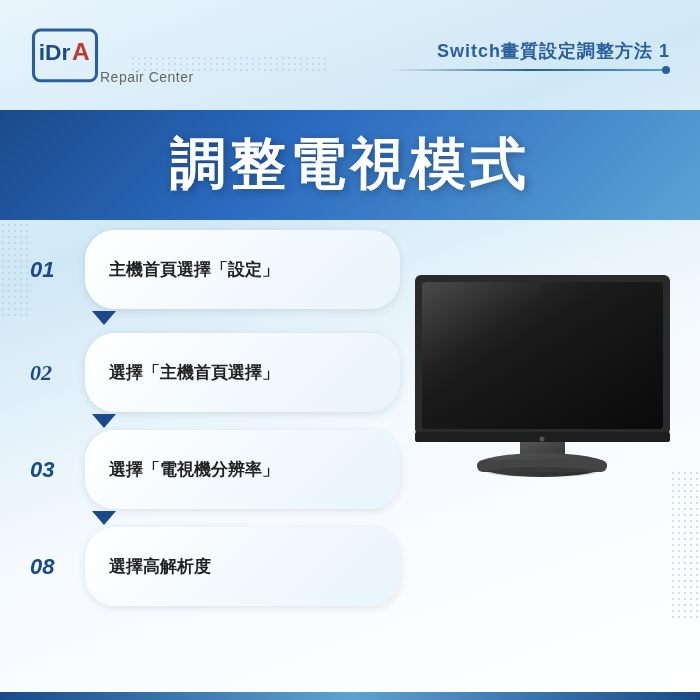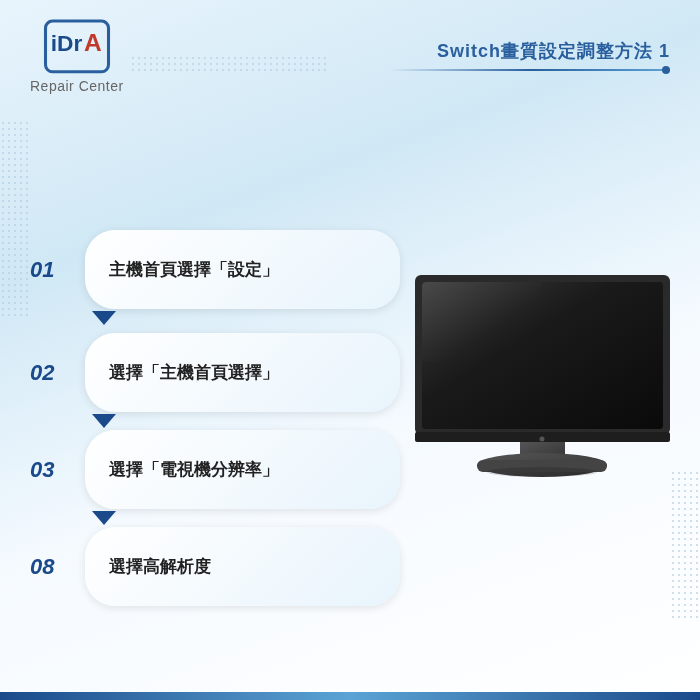--- a/index.html
+++ b/index.html
@@ -60,22 +60,22 @@
       right: 0;
       height: 110px;
       display: flex;
       align-items: center;
       justify-content: space-between;
       padding: 0 30px;
     }
 
     .logo-area {
       display: flex;
-      flex-direction: column;
-      align-items: center;
+      flex-direction: row;
+      align-items: flex-end;
     }
 
     .logo-icon {
       width: 70px;
       height: 60px;
       position: relative;
     }
 
     .logo-text {
       font-size: 14px;
@@ -232,32 +232,35 @@
       </svg>
       <span class="logo-text">Repair Center</span>
     </div>
 
     <div class="header-right">
       <span class="header-title">Switch畫質設定調整方法 1</span>
       <div class="header-line"></div>
     </div>
   </div>
 
+  <div class="main-title-section">
+    <span class="main-title">調整電視模式</span>
+  </div>
 
   <div class="steps-section">
 
     <div class="step-item">
       <span class="step-number">01</span>
       <div class="step-bubble">
         <span>主機首頁選擇「設定」</span>
       </div>
       <div class="step-arrow"></div>
     </div>
 
-    <div class="step-item" style="margin-top:24px;">
+    <div class="step-item" style="margin-top:24px;font-family:Liberation Serif, serif;">
       <span class="step-number">02</span>
       <div class="step-bubble">
         <span>選擇「主機首頁選擇」</span>
       </div>
       <div class="step-arrow"></div>
     </div>
 
     <div class="step-item" style="margin-top:16px;">
       <span class="step-number">03</span>
       <div class="step-bubble">

